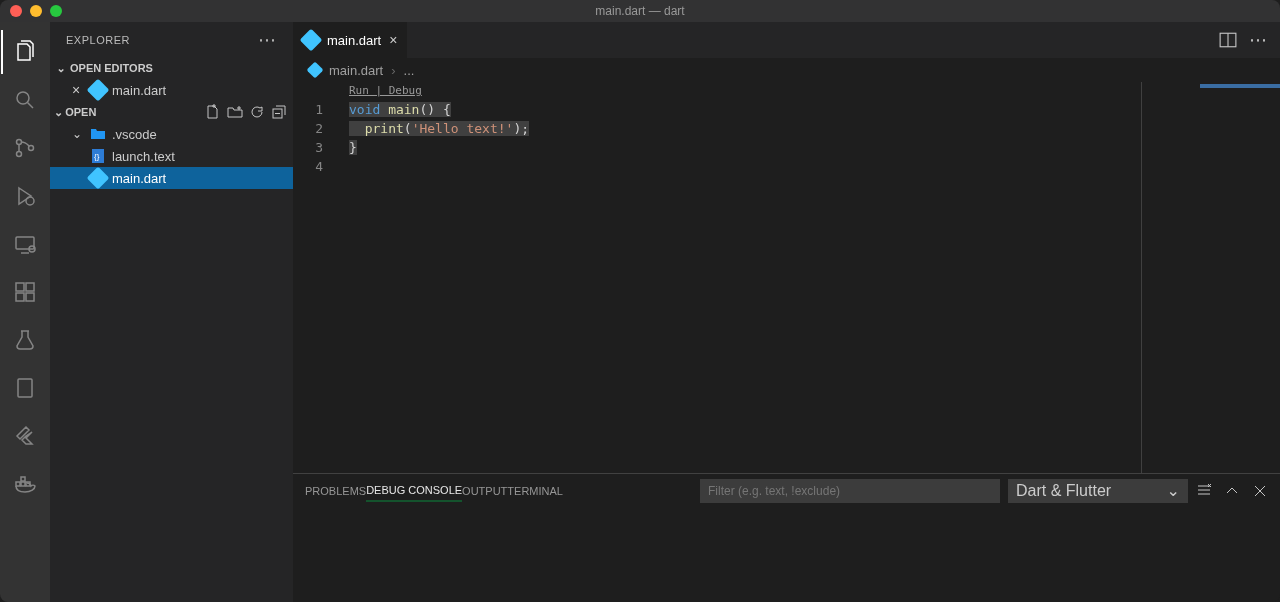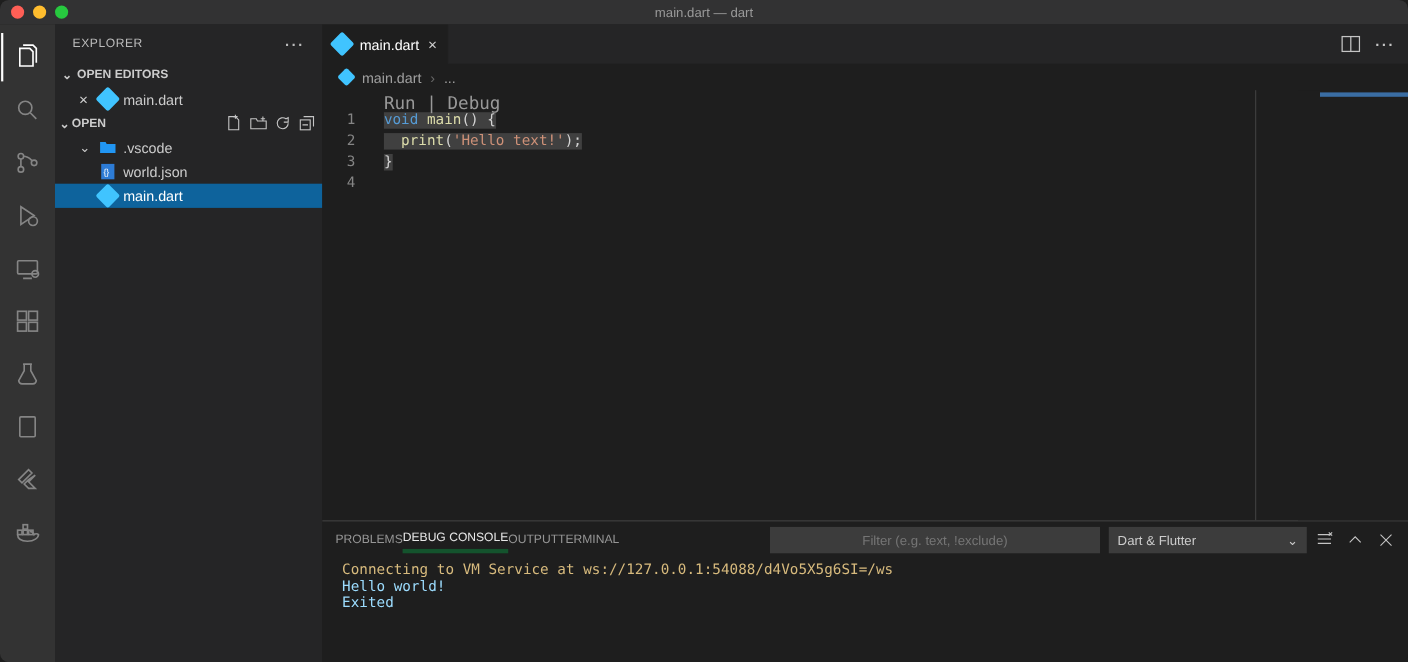--- a/index.html
+++ b/index.html
@@ -40,38 +40,38 @@
   .tab svg, .tab .dart-icon { width:16px; height:16px;}
   .tab .close { color:#ccc; font-size:14px;}
   .tab-actions { display:flex; align-items:center; gap:12px; padding-right:12px; color:#c5c5c5;}
   .tab-actions svg { width:18px; height:18px; cursor:pointer;}
   .breadcrumb { height:24px; display:flex; align-items:center; padding-left:16px; gap:8px; font-size:13px; color:#a0a0a0;}
   .breadcrumb .sep { color:#666;}
   .editor-wrap { flex:1; display:flex; position:relative; min-height:0;}
   .editor { flex:1; display:flex; font-family: Menlo, Consolas, monospace; font-size:13px; padding-top:2px;}
   .gutter { width:48px; text-align:right; color:#858585; padding-right:18px;}
   .gutter div { height:19px; line-height:19px;}
-  .codelens { position:absolute; left:48px; top:-14px; font-size:16px; color:#999; padding-left:8px;}
+  .codelens { position:absolute; left:48px; top:-14px; font-size:11px; color:#999; padding-left:8px;text-decoration:underline;}
   .code { padding-left:8px;}
   .code .line { height:19px; line-height:19px; white-space:pre;}
   .sel { background:#404040;}
   .tok-keyword { color:#569cd6;}
   .tok-func { color:#dcdcaa;}
   .tok-string { color:#ce9178;}
   .tok-punc { color:#d4d4d4;}
   .ruler { position:absolute; top:0; bottom:0; left:848px; width:1px; background:#404040;}
   .minimap { width:100px; background:#1e1e1e; position:relative;}
   .minimap-sel { position:absolute; top:2px; right:0; width:80px; height:4px; background:#3a6da3;}
   .panel { height:129px; border-top:1px solid #414141; display:flex; flex-direction:column; background:#1e1e1e;}
   .panel-tabs { height:33px; display:flex; align-items:center; padding:0 12px; font-size:11px; color:#969696;}
   .ptab { text-transform:uppercase; cursor:pointer; padding:4px 0;}
-  .ptab.active { color:#e7e7e7; border-bottom:4px solid #14532d;}
+  .ptab.active { color:#e7e7e7; border-bottom:2px solid #14532d;}
   .panel-spacer { flex:1;}
-  .filter-input { width:300px; height:24px; background:#3c3c3c; border:none; color:#ccc; padding:0 8px; font-size:12px; outline:none;text-align:center;}
-  .select-wrap { width:180px; height:24px; background:#3c3c3c; display:flex; align-items:center; justify-content:space-between; padding:0 8px; font-size:12px; color:#ccc; cursor:pointer;}
+  .filter-input { width:300px; height:24px; background:#3c3c3c; border:none; color:#ccc; padding:0 8px; font-size:12px; outline:none;}
+  .select-wrap { width:180px; height:24px; background:#3c3c3c; display:flex; align-items:center; justify-content:space-between; padding:0 8px; font-size:16px; color:#ccc; cursor:pointer;}
   .panel-actions { display:flex; align-items:center; gap:12px; color:#c5c5c5;}
   .panel-actions svg { width:16px; height:16px; cursor:pointer;}
   .console { flex:1; padding:4px 18px; font-family: Menlo, Consolas, monospace; font-size:13px; overflow:hidden;}
   .console .cl1 { color:#d7ba7d;}
   .console .cl2 { color:#9cdcfe;}
   .console .cl3 { color:#9cdcfe;}
   .ellipsis-ico { font-size:18px; letter-spacing:1px;}
 </style>
 </head>
 <body>
@@ -206,21 +206,21 @@
         </span>
         <span>.vscode</span>
       </div>
       <div class="tree-item level2">
         <span class="file-json-ico">
           <svg viewBox="0 0 16 16">
               <rect x="2" y="1" width="12" height="14" fill="#2d7cd6"></rect>
               <text x="4" y="11" font-size="8" fill="#fff">{}</text>
             </svg>
         </span>
-        <span>world.json</span>
+        <span>launch.text</span>
       </div>
       <div class="tree-item level1 selected">
         <span style="width:12px"></span>
         <span class="dart-icon"></span>
         <span>main.dart</span>
       </div>
     </div>
 
     <div class="main">
       <div class="tabbar">
@@ -293,22 +293,17 @@
               </svg>
             <svg viewBox="0 0 16 16" fill="none" stroke="currentColor">
                 <polyline points="3,10 8,5 13,10"></polyline>
               </svg>
             <svg viewBox="0 0 16 16" fill="none" stroke="currentColor">
                 <line x1="3" y1="3" x2="13" y2="13"></line>
                 <line x1="13" y1="3" x2="3" y2="13"></line>
               </svg>
           </div>
         </div>
-        <div class="console">
-          <div class="cl1">Connecting to VM Service at ws://127.0.0.1:54088/d4Vo5X5g6SI=/ws</div>
-          <div class="cl2">Hello world!</div>
-          <div class="cl3">Exited</div>
-        </div>
       </div>
     </div>
 
   </div>
 </div>
 
 </body></html>

